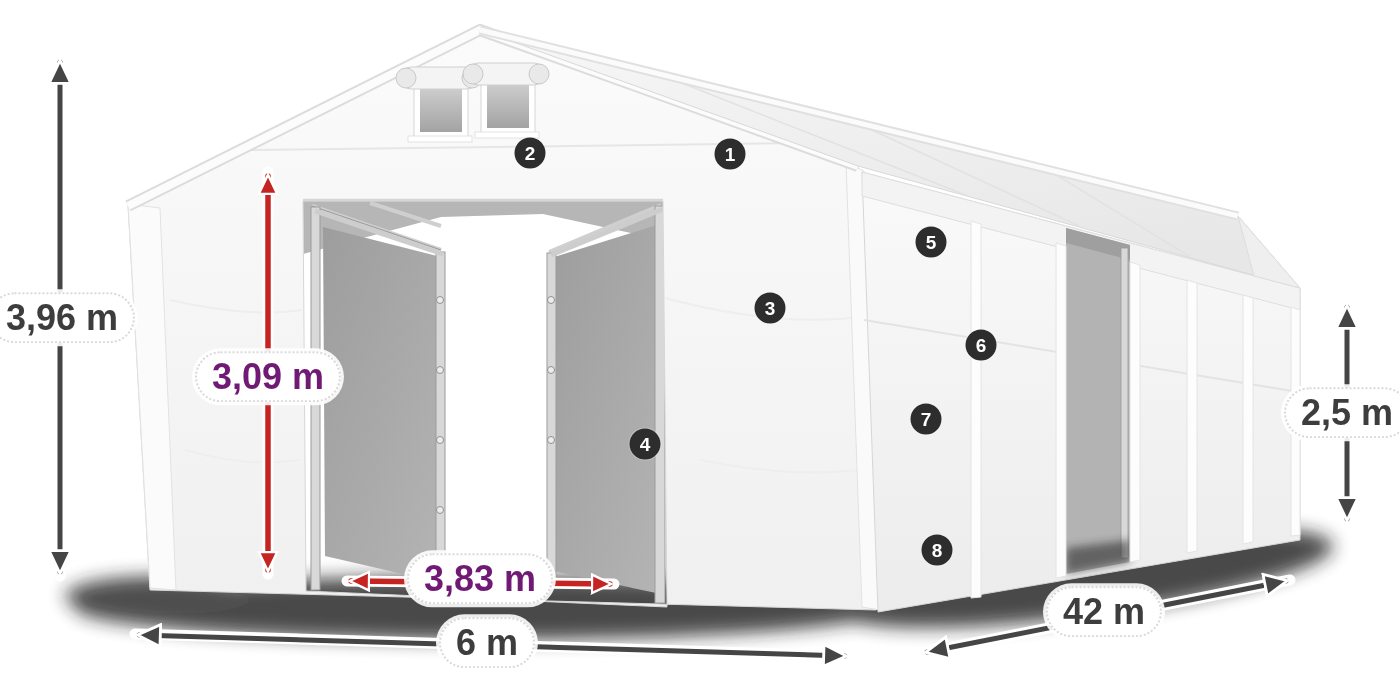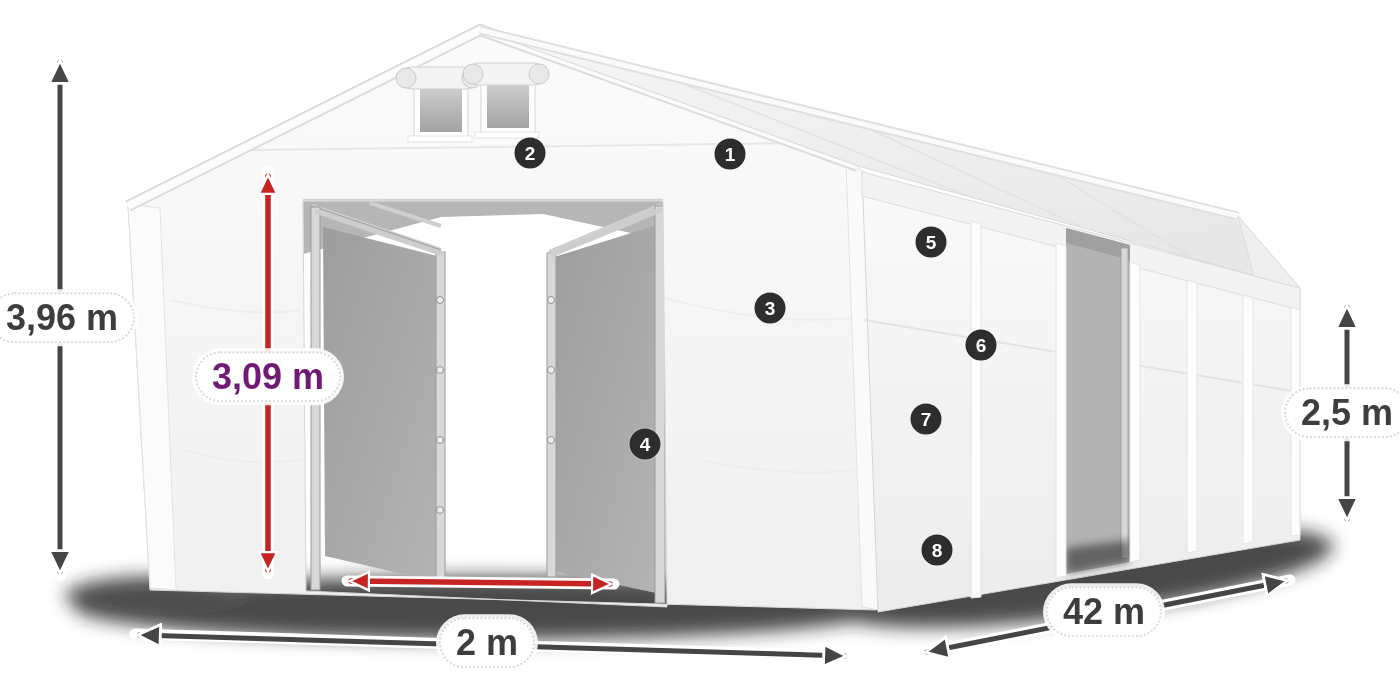--- a/index.html
+++ b/index.html
@@ -211,21 +211,22 @@
 
       <g>
         <line x1="1347" y1="303" x2="1347" y2="523" stroke="#ffffff" stroke-width="11"></line>
         <line x1="1347" y1="307" x2="1347" y2="519" stroke="#454545" stroke-width="5" marker-start="url(#ad)" marker-end="url(#ad)"></line>
       </g>
     </g>
   </svg>
 
   <div class="pill" style="left:62px;top:318px;">3,96 m</div>
   <div class="pill red" style="left:268px;top:377px;">3,09 m</div>
-  <div class="pill" style="left:487px;top:643px;">2 m</div>
+  <div class="pill red" style="left:480px;top:579px;">3,83 m</div>
+  <div class="pill" style="left:487px;top:643px;">6 m</div>
   <div class="pill" style="left:1104px;top:612px;">42 m</div>
   <div class="pill" style="left:1347px;top:413px;text-align:center;">2,5 m</div>
 
   <div class="marker" style="left:730px;top:154px;">1</div>
   <div class="marker" style="left:530px;top:153px;">2</div>
   <div class="marker" style="left:770px;top:308px;">3</div>
   <div class="marker" style="left:645px;top:444px;">4</div>
   <div class="marker" style="left:931px;top:242px;">5</div>
   <div class="marker" style="left:981px;top:345px;">6</div>
   <div class="marker" style="left:926px;top:419px;">7</div>

